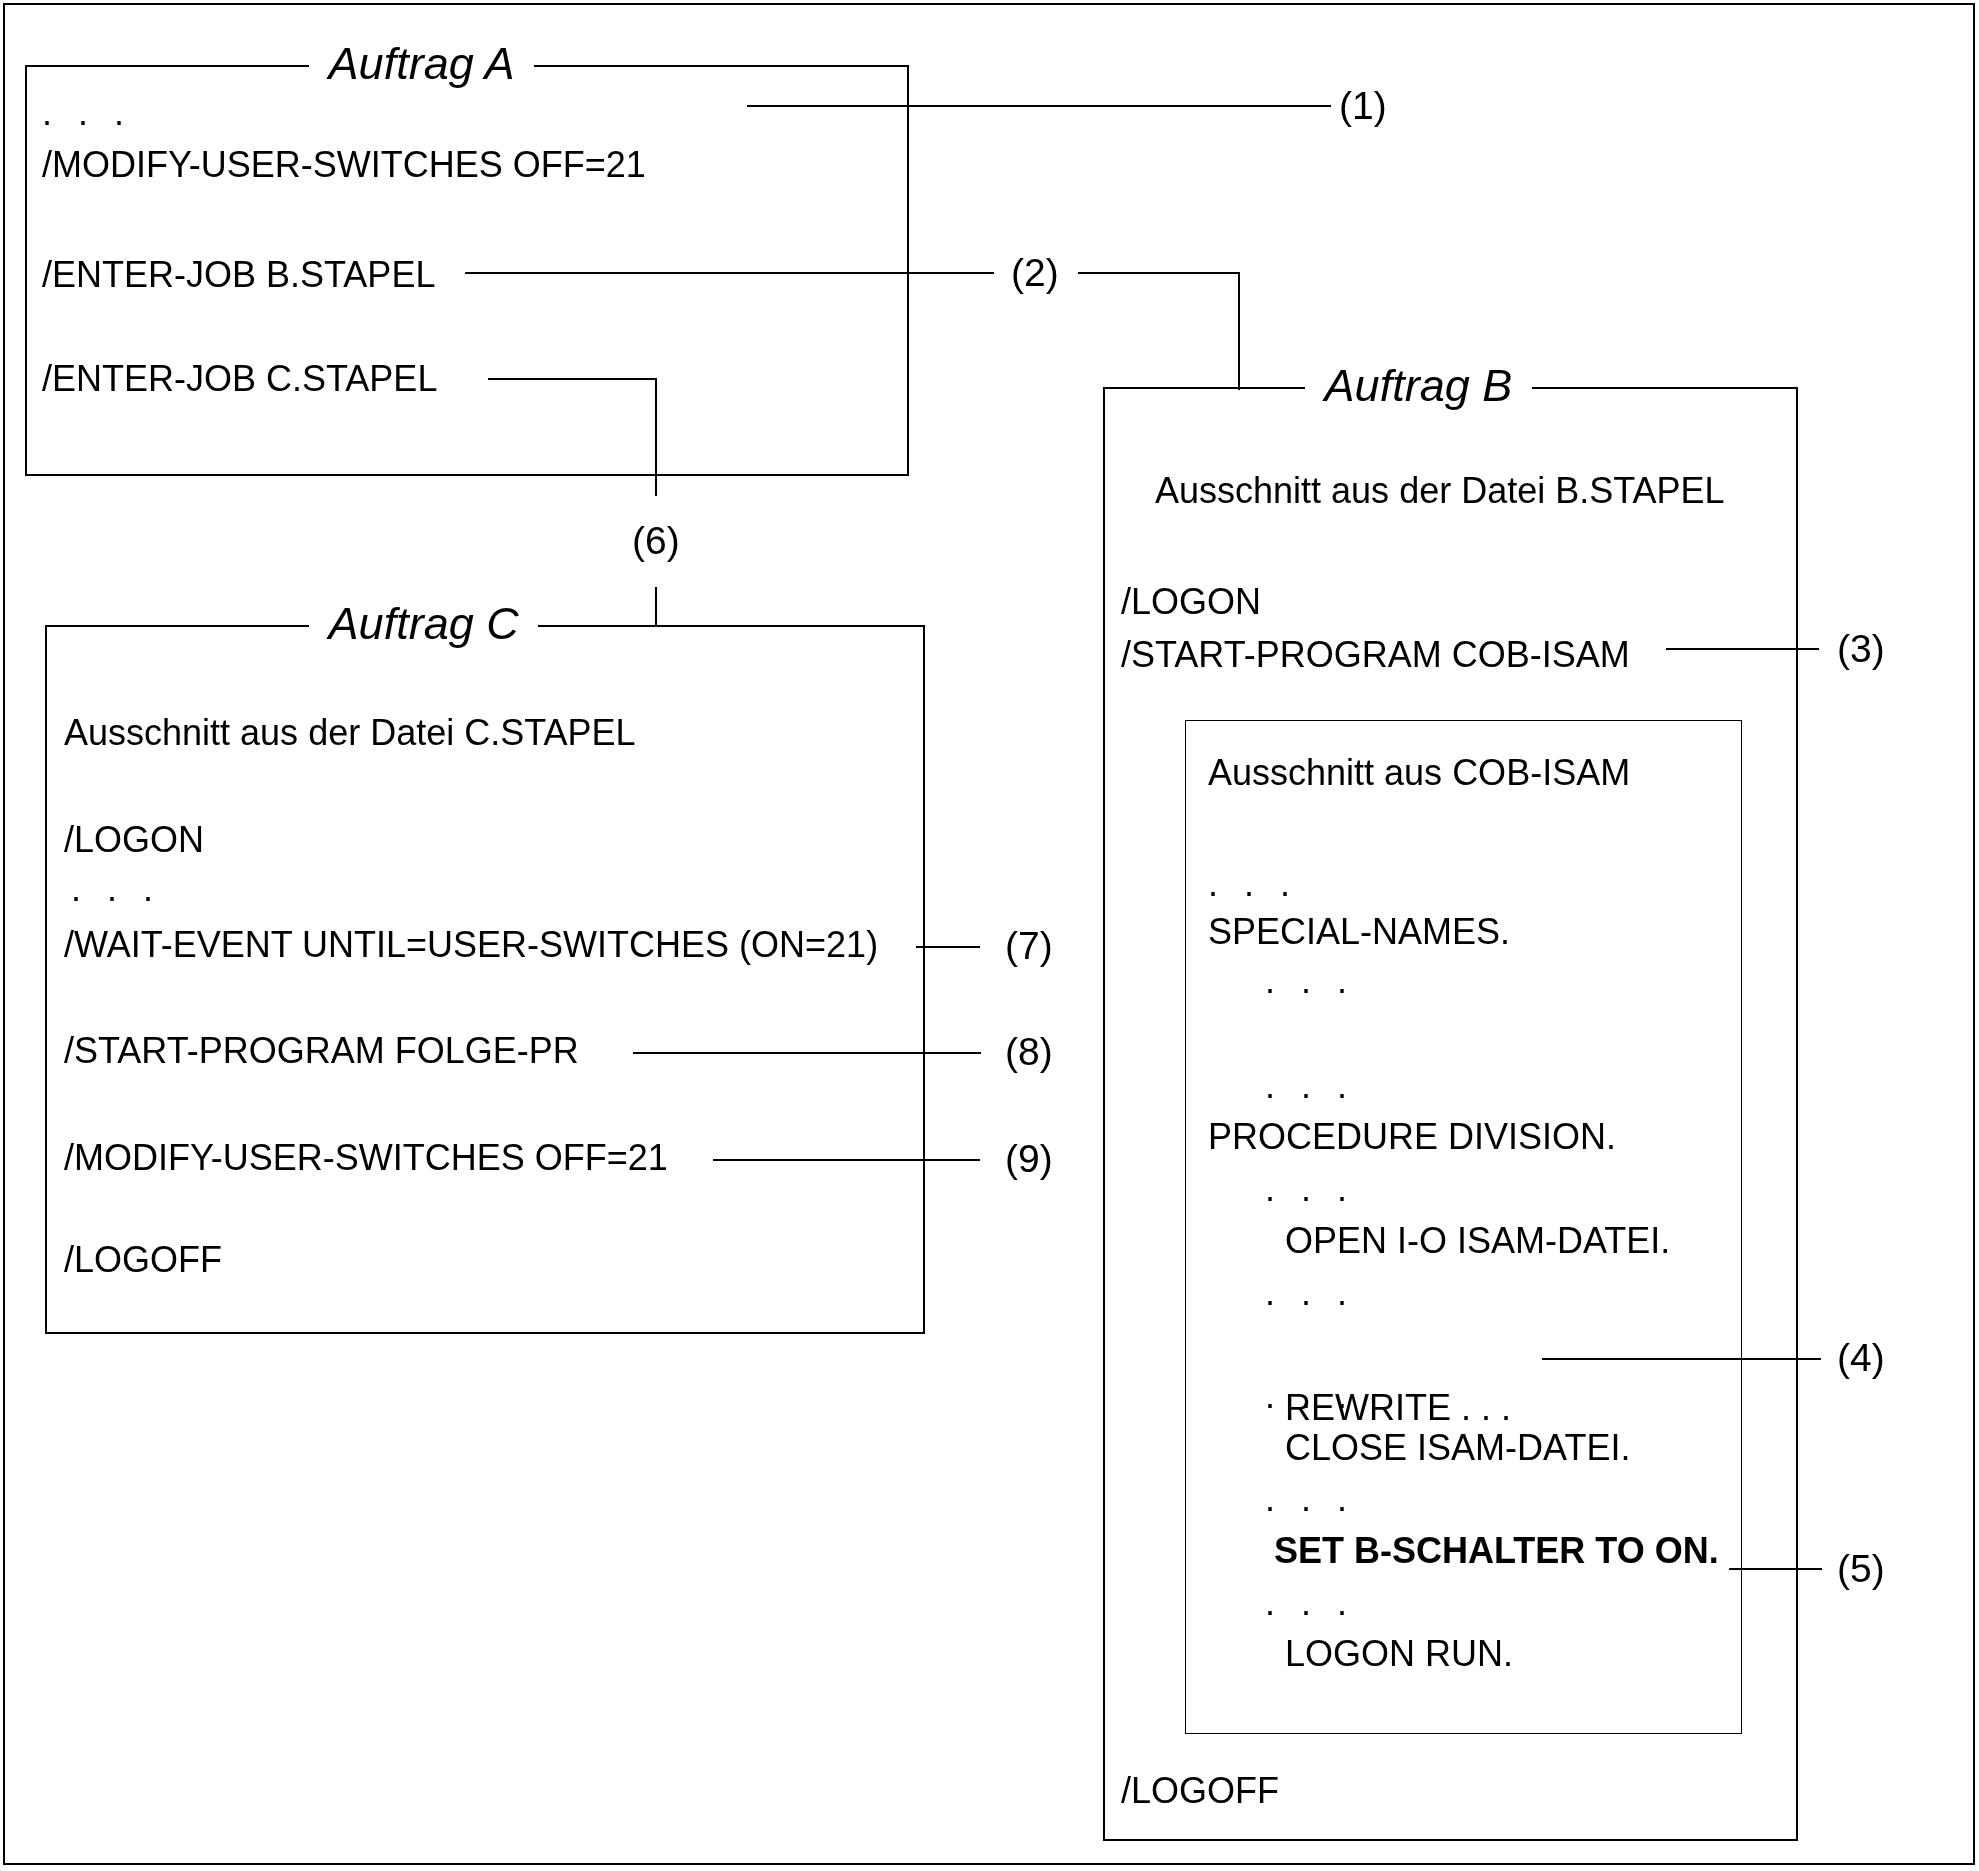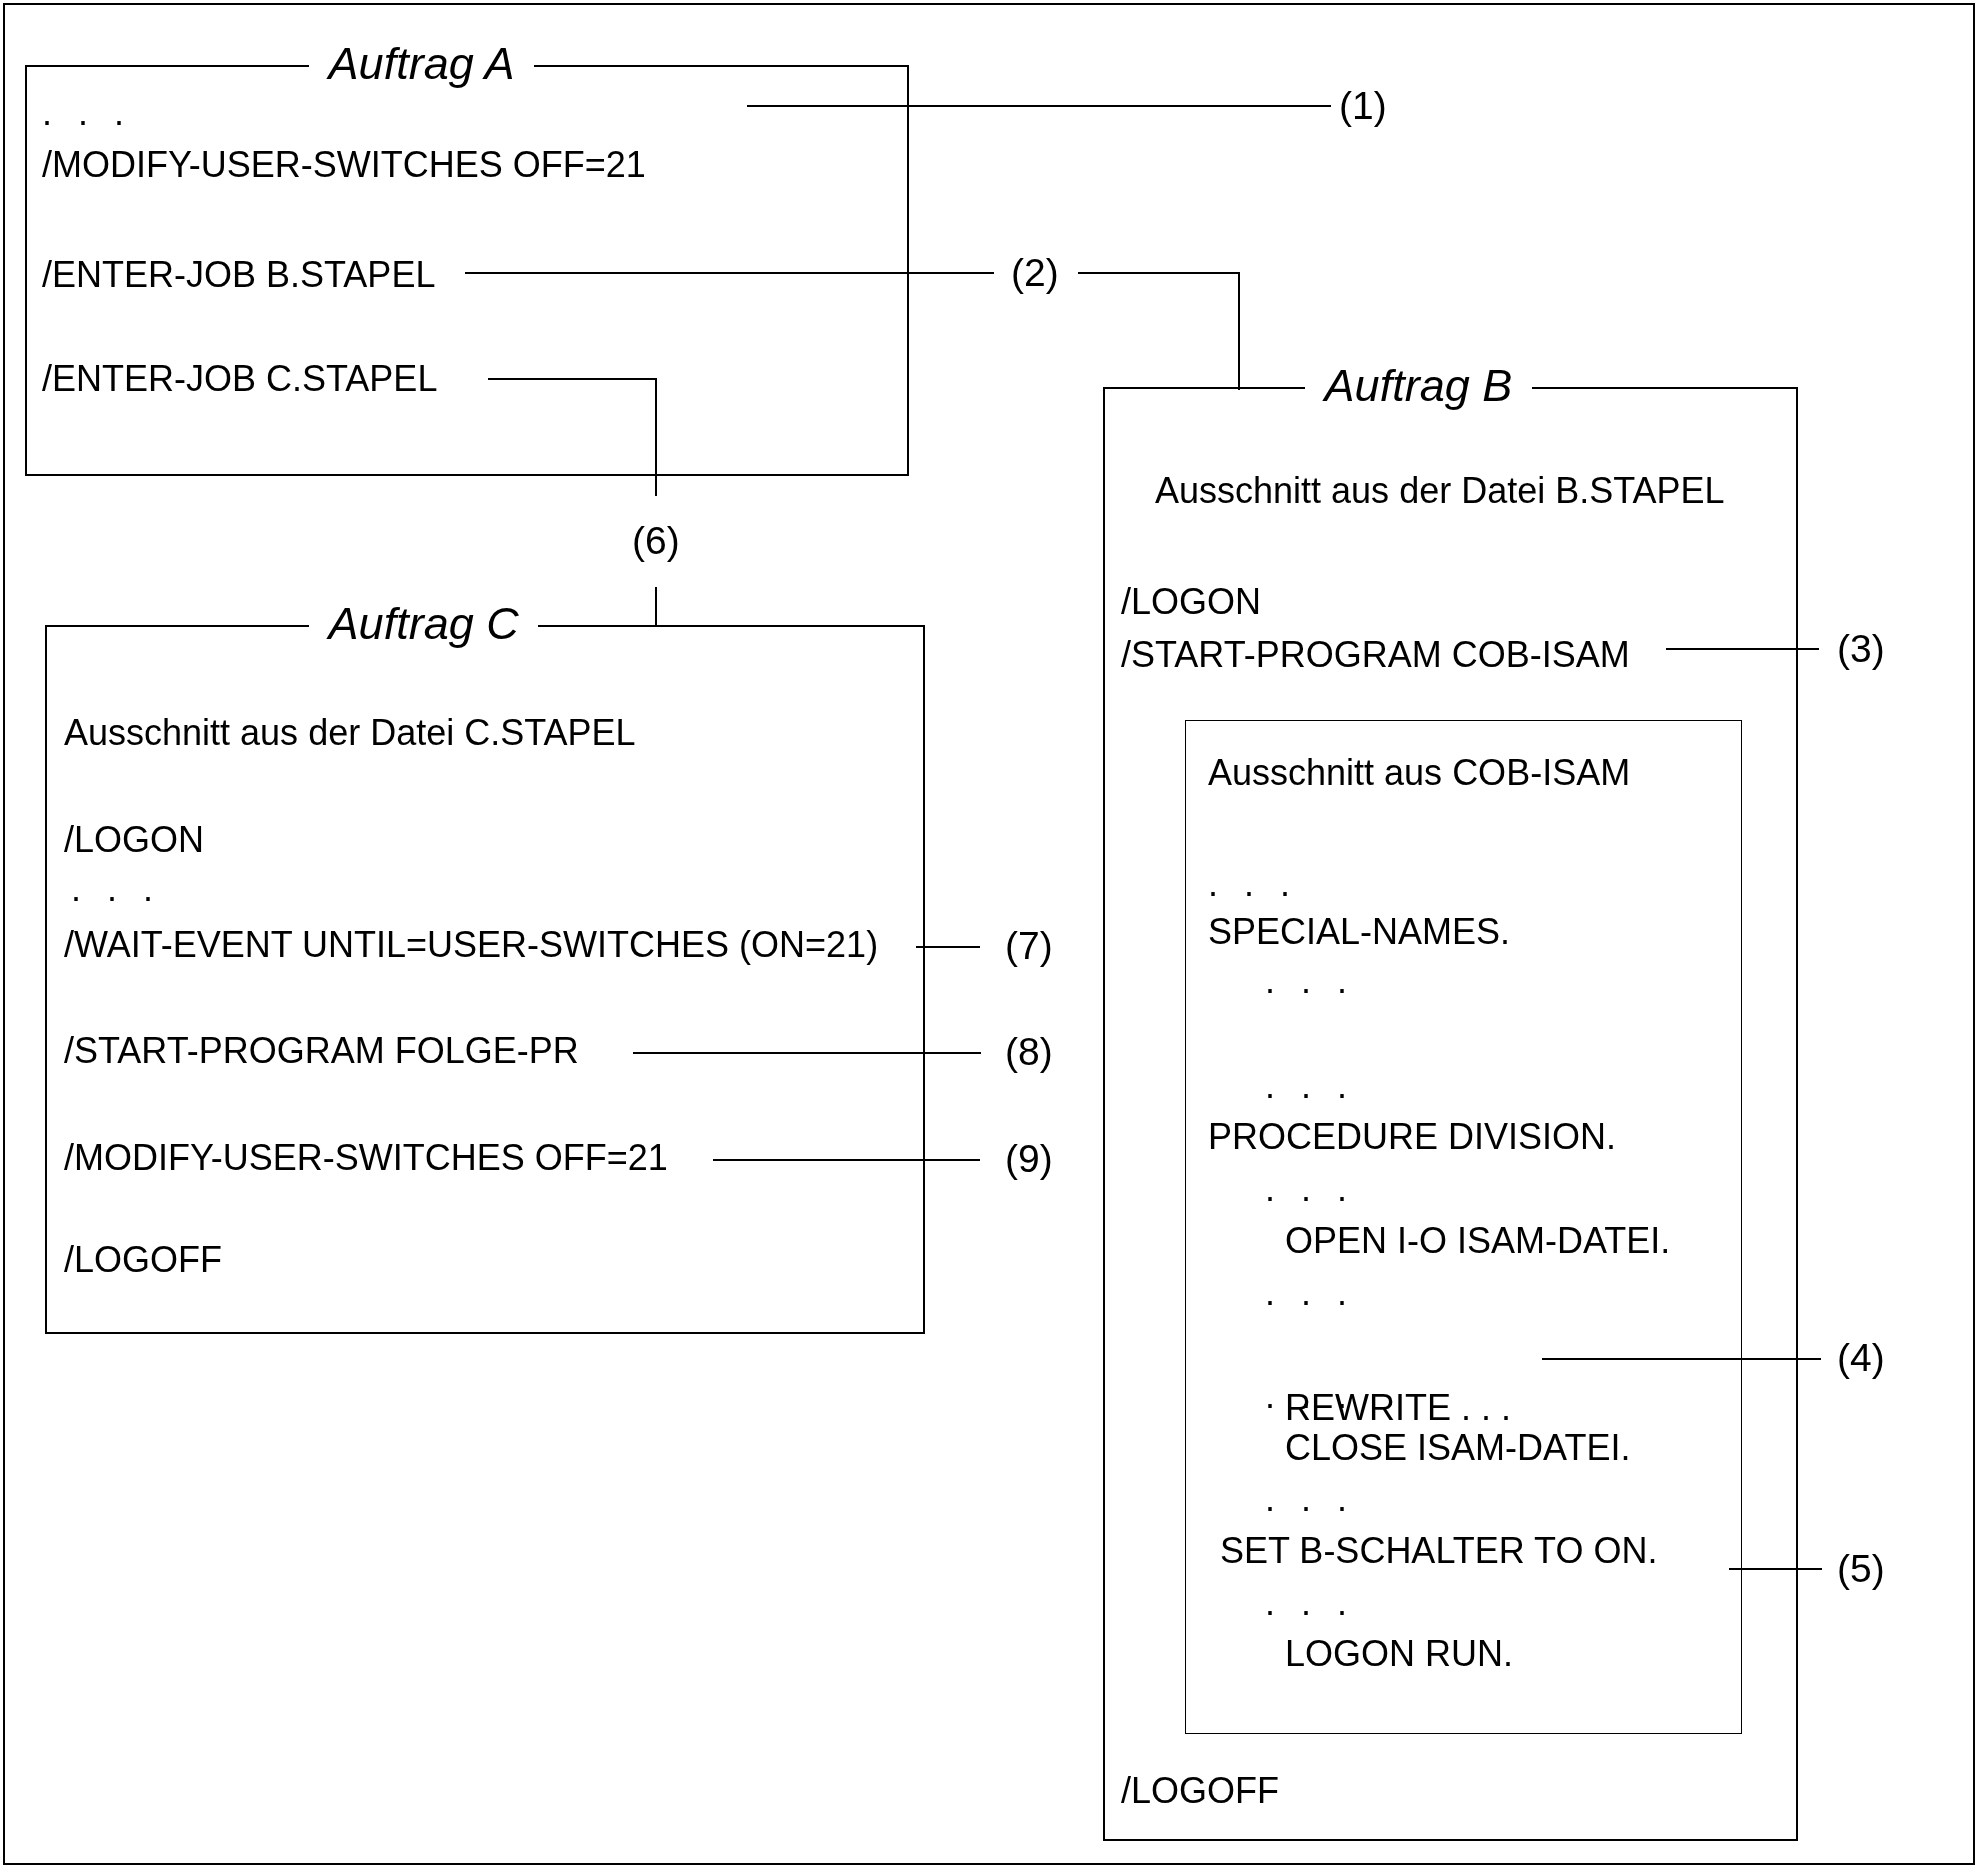--- a/index.html
+++ b/index.html
@@ -127,21 +127,21 @@
   <div class="dots" style="left:1265px; top:961px;">. . .</div>
   <div class="dots" style="left:1265px; top:1066px;">. . .</div>
   <div class="codeline" style="left:1208px; top:1117px;">PROCEDURE DIVISION.</div>
   <div class="dots" style="left:1265px; top:1169px;">. . .</div>
   <div class="codeline" style="left:1285px; top:1221px;">OPEN I-O ISAM-DATEI.</div>
   <div class="dots" style="left:1265px; top:1273px;">. . .</div>
   <div class="codeline" style="left:1285px; top:1388px;">REWRITE . . .</div>
   <div class="dots" style="left:1265px; top:1376px;">. . .</div>
   <div class="codeline" style="left:1285px; top:1428px;">CLOSE ISAM-DATEI.</div>
   <div class="dots" style="left:1265px; top:1479px;">. . .</div>
-  <div class="codeline" style="left:1220px; top:1531px;">SET B-SCHALTER TO ON.</div>
+  <div class="codeline" style="left:1274px; top:1531px;font-weight:bold;">SET B-SCHALTER TO ON.</div>
   <div class="dots" style="left:1265px; top:1583px;">. . .</div>
   <div class="codeline" style="left:1285px; top:1634px;">LOGON RUN.</div>
 
   <div class="hline" style="left:747px; top:105px; width:584px;"></div>
 
   <div class="hline" style="left:465px; top:272px; width:529px;"></div>
 
   <div class="hline" style="left:1078px; top:272px; width:162px;"></div>
   <div class="vline" style="left:1238px; top:272px; height:118px;"></div>
 

